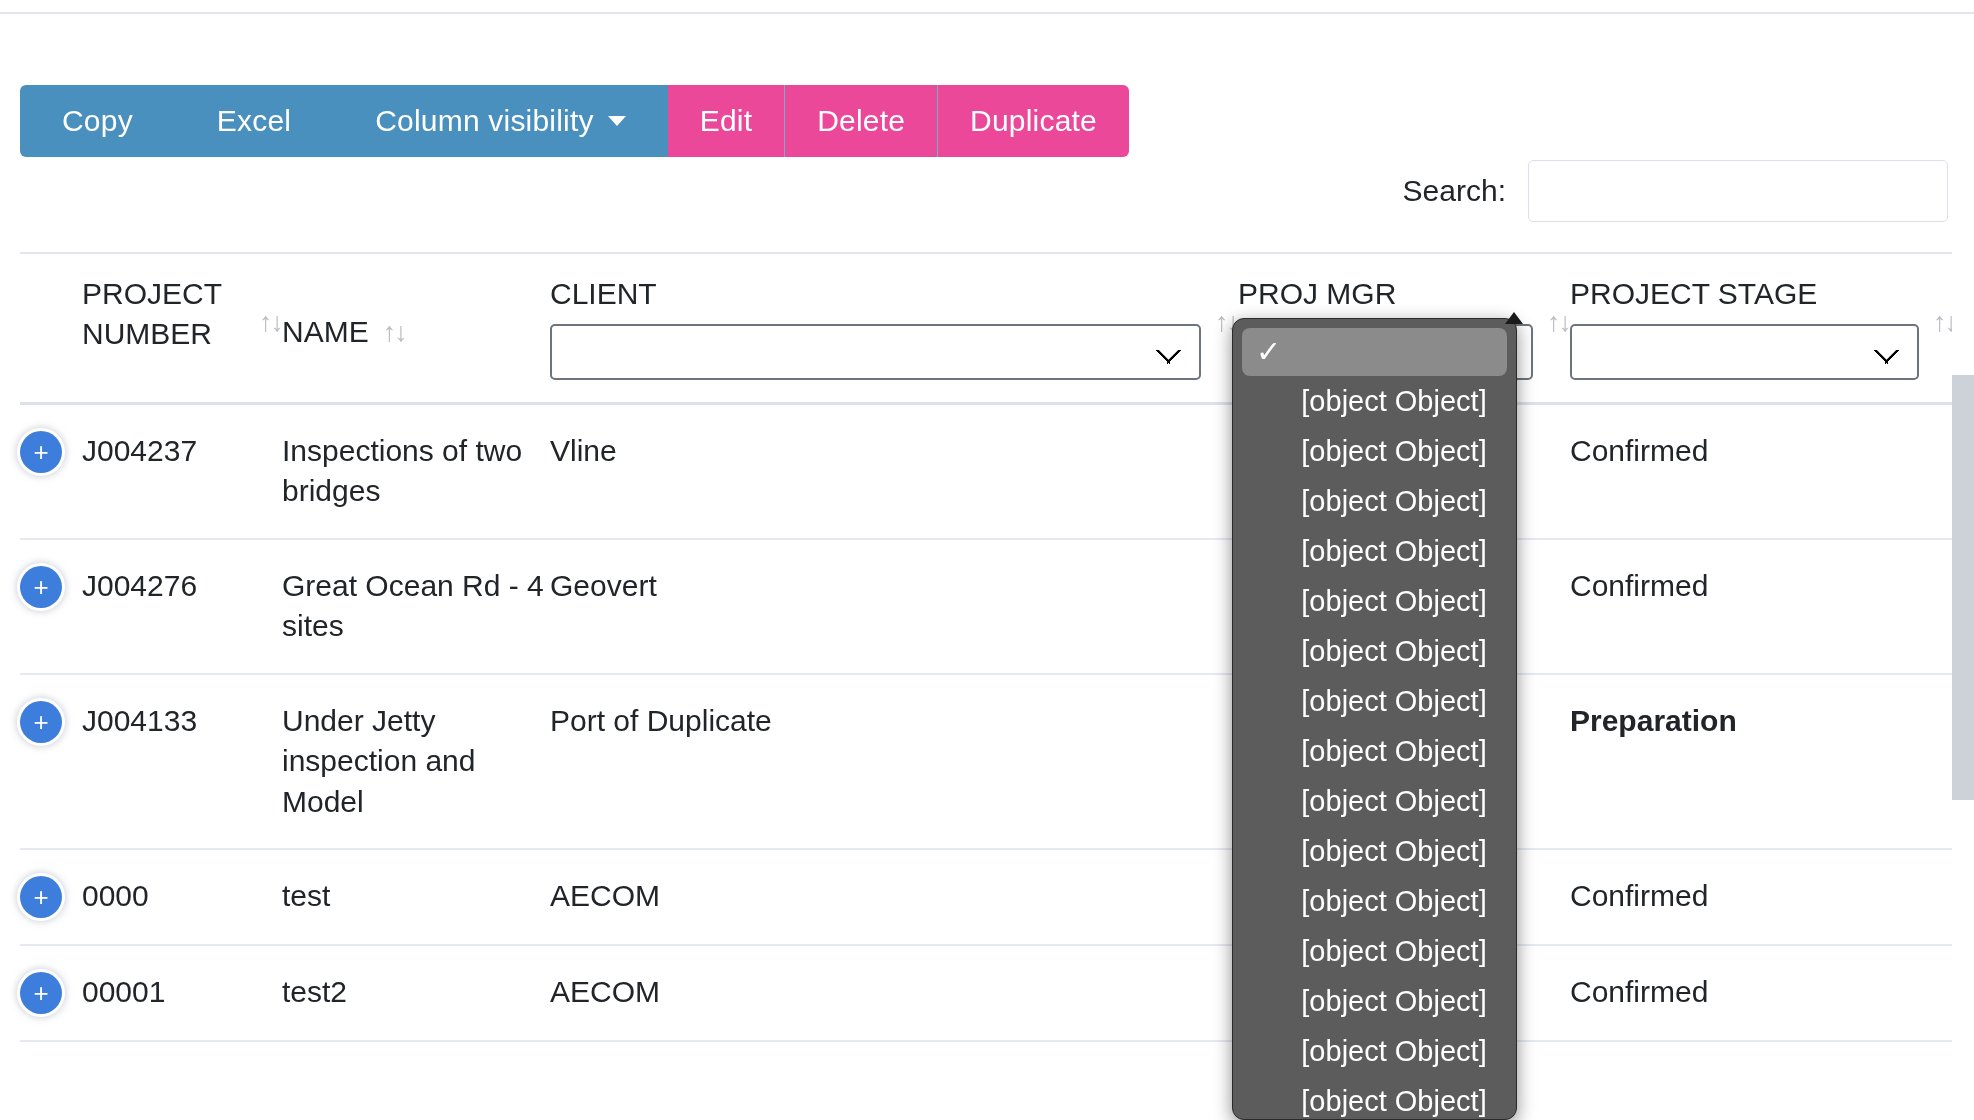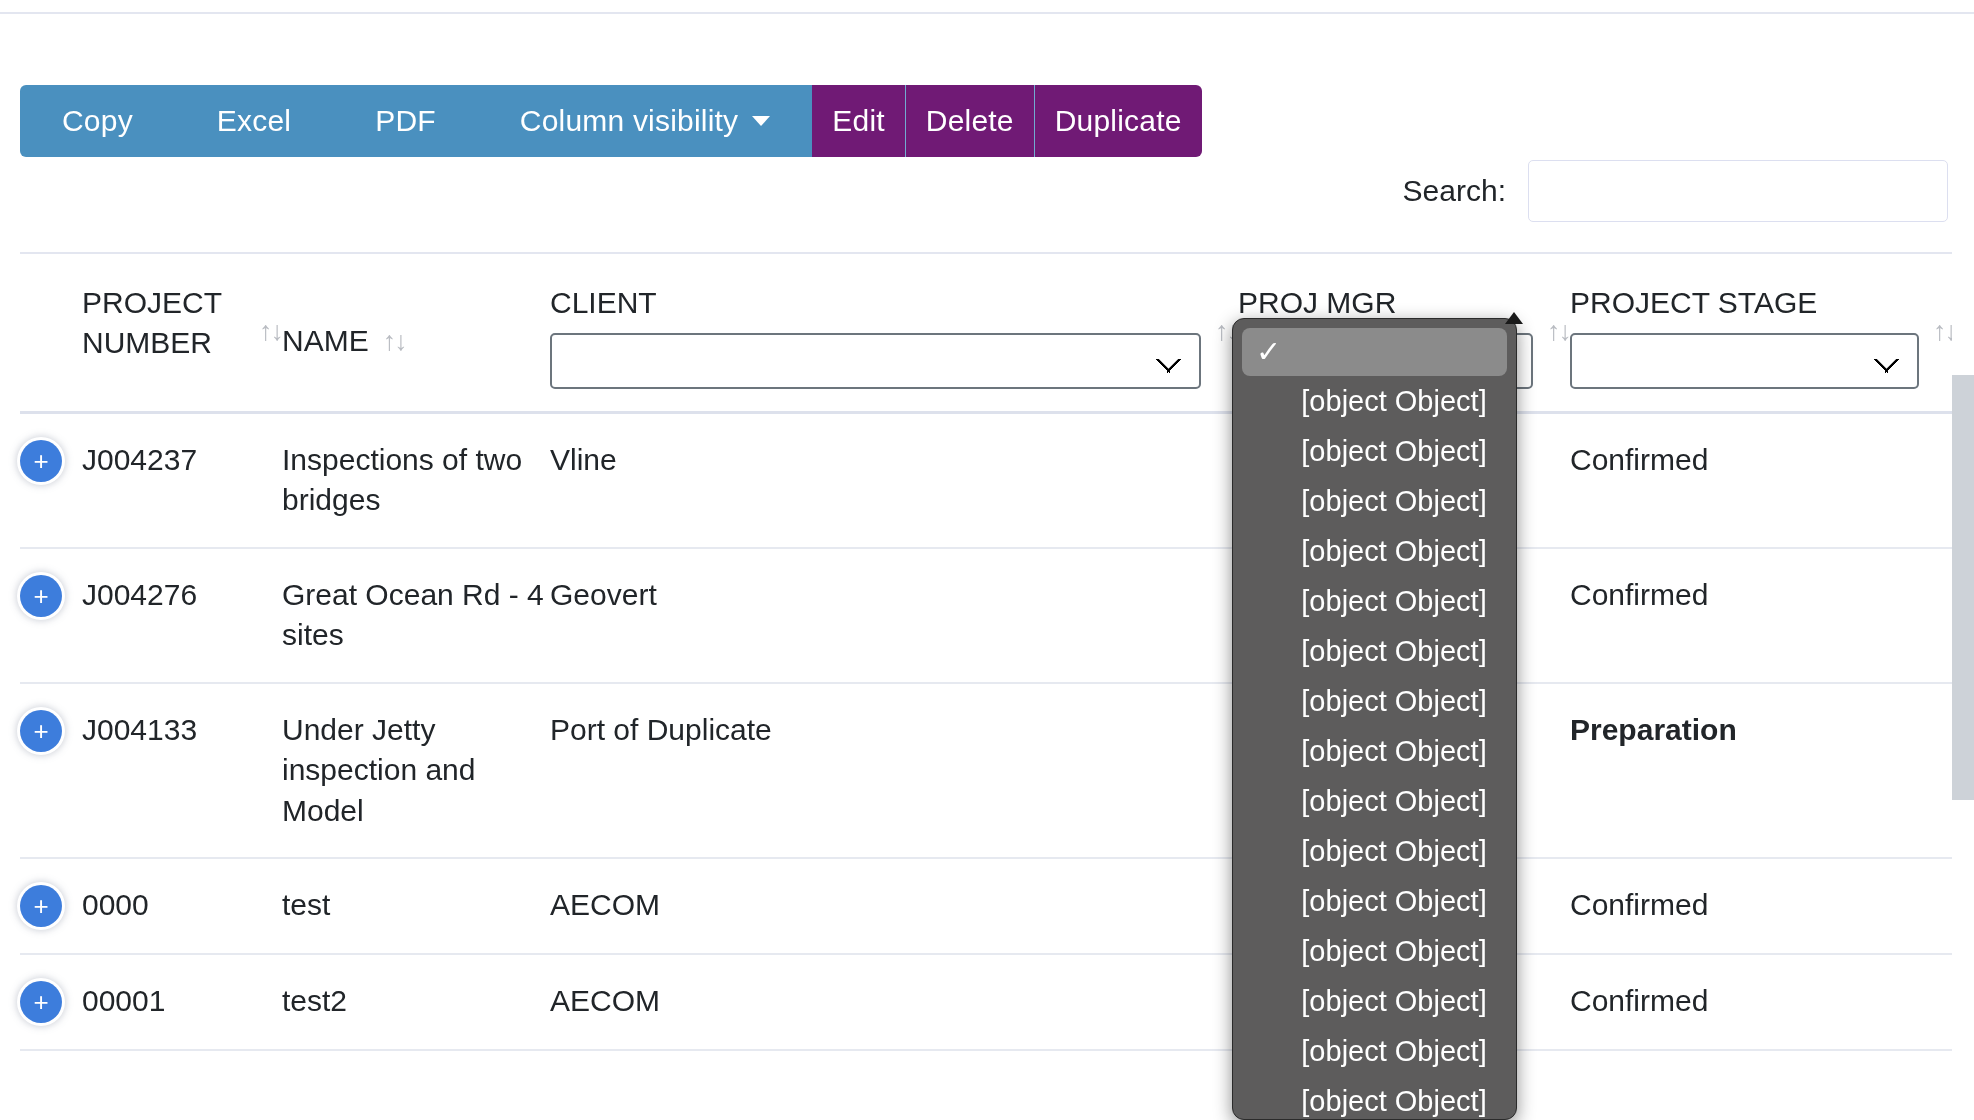--- a/index.html
+++ b/index.html
@@ -50,22 +50,22 @@
     border: none;
     cursor: pointer;
     white-space: nowrap;
     font-family: "Liberation Sans", sans-serif;
   }
   .tbtn.dark {
     background: #4a90bf;
     padding: 0 42px;
   }
   .tbtn.light {
-    background: #701a75;
-    padding: 0 20px;
+    background: #ec4899;
+    padding: 0 32px;
     border-left: 1px solid #72acd0;
   }
   .tbtn.first-light { border-left: none; }
   .caret {
     display: inline-block;
     margin-left: 14px;
     width: 0;
     height: 0;
     border-left: 9px solid transparent;
     border-right: 9px solid transparent;
@@ -117,21 +117,21 @@
     background: #e3e6f0;
   }
   table.dt {
     border-collapse: collapse;
     width: 1936px;
     table-layout: fixed;
   }
   table.dt th {
     text-align: left;
     vertical-align: top;
-    padding: 31px 0 22px 0;
+    padding: 22px 0 22px 0;
     font-weight: 400;
     font-size: 30px;
     color: #212529;
     border-bottom: 3px solid #dde1ec;
   }
   .th-inner {
     display: flex;
     align-items: flex-start;
     gap: 14px;
   }
@@ -285,23 +285,20 @@
 <div class="top-divider"></div>
 
 <div class="toolbar">
   <button class="tbtn dark">
     <span>Copy</span>
   </button>
   <button class="tbtn dark">
     <span>Excel</span>
   </button>
   <button class="tbtn dark">
-    <span>PDF</span>
-  </button>
-  <button class="tbtn dark">
     <span>Column visibility</span>
     <span class="caret"></span>
   </button>
   <button class="tbtn light first-light">
     <span>Edit</span>
   </button>
   <button class="tbtn light">
     <span>Delete</span>
   </button>
   <button class="tbtn light">

